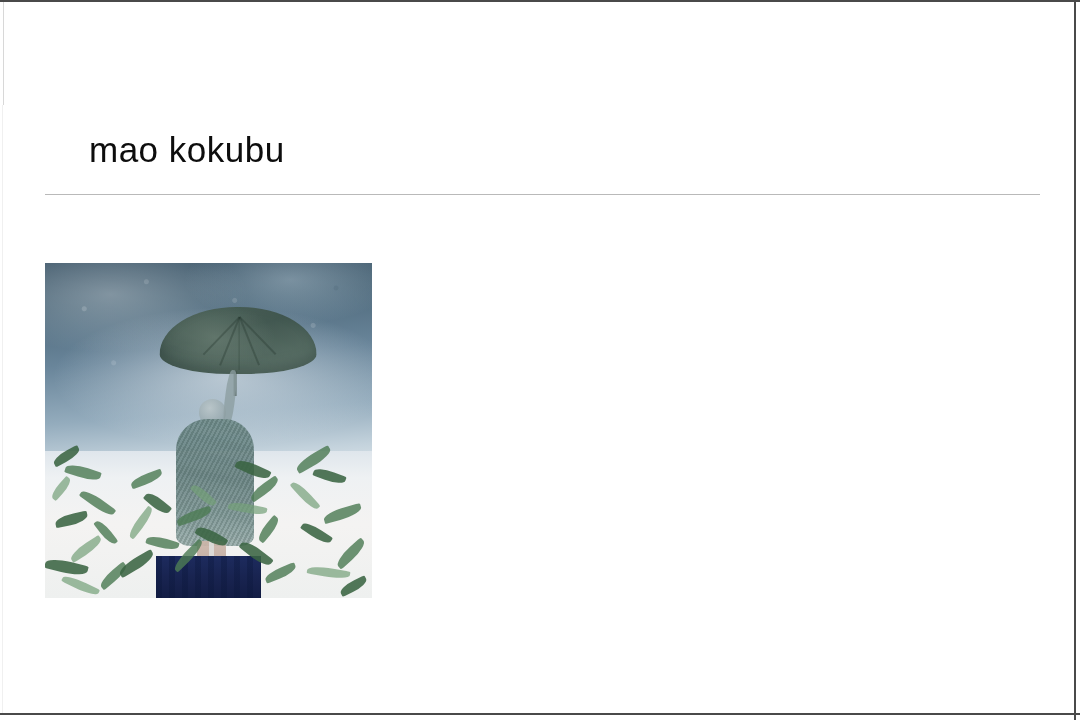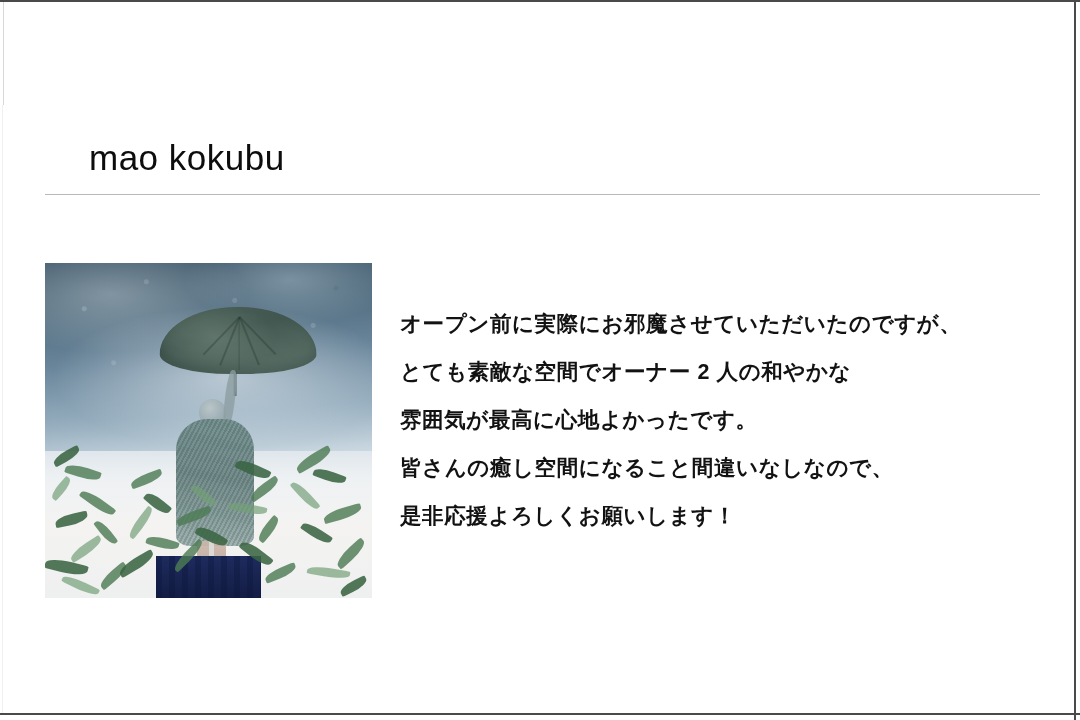--- a/index.html
+++ b/index.html
@@ -51,21 +51,21 @@
     position: absolute;
     left: 2px; top: 105px;
     width: 1px; height: 608px;
     background: #f0f0f0;
   }
 
   
   .header {
     position: absolute;
     left: 45px;
-    top: 140px;
+    top: 132px;
     width: 995px;
     display: flex;
     align-items: flex-start;
   }
   .site-name {
     font-size: 35px;
     font-weight: 500;
     color: #0d0d0d;
     letter-spacing: 0.5px;
     line-height: 1;
@@ -327,21 +327,14 @@
       <div class="leaf dark" style="left:82%; top:62%; width:10%; height:3%;  transform:rotate(20deg);"></div>
       <div class="leaf light" style="left:74%; top:68%; width:11%; height:2.8%; transform:rotate(48deg);"></div>
       <div class="leaf" style="left:85%; top:73%; width:12%; height:3.2%; transform:rotate(-16deg);"></div>
       <div class="leaf dark" style="left:78%; top:79%; width:10%; height:3%;  transform:rotate(34deg);"></div>
       <div class="leaf" style="left:88%; top:85%; width:11%; height:3.4%; transform:rotate(-42deg);"></div>
       <div class="leaf light" style="left:80%; top:91%; width:13%; height:2.8%; transform:rotate(10deg);"></div>
       <div class="leaf dark" style="left:90%; top:95%; width:9%;  height:3%;  transform:rotate(-26deg);"></div>
     </div>
   </div>
 
-  <div class="body-copy">
-    <div class="body-line">オープン前に実際にお邪魔させていただいたのですが、</div>
-    <div class="body-line">とても素敵な空間でオーナー 2 人の和やかな</div>
-    <div class="body-line">雰囲気が最高に心地よかったです。</div>
-    <div class="body-line">皆さんの癒し空間になること間違いなしなので、</div>
-    <div class="body-line">是非応援よろしくお願いします！</div>
-  </div>
 
 </div>
 
 </body></html>

